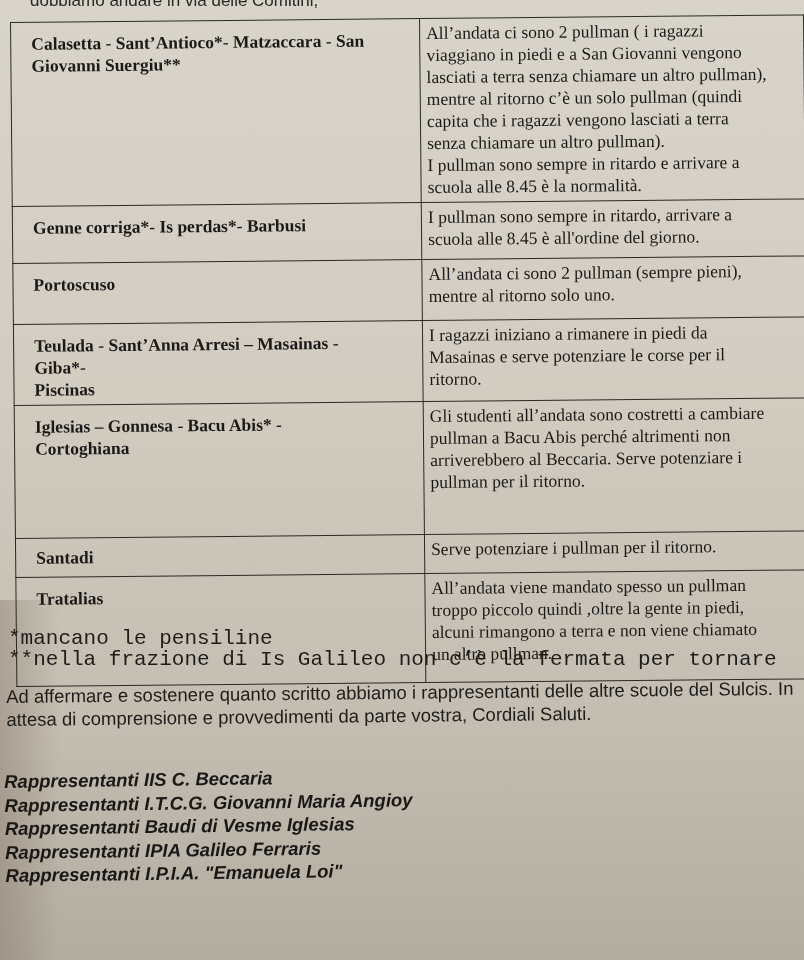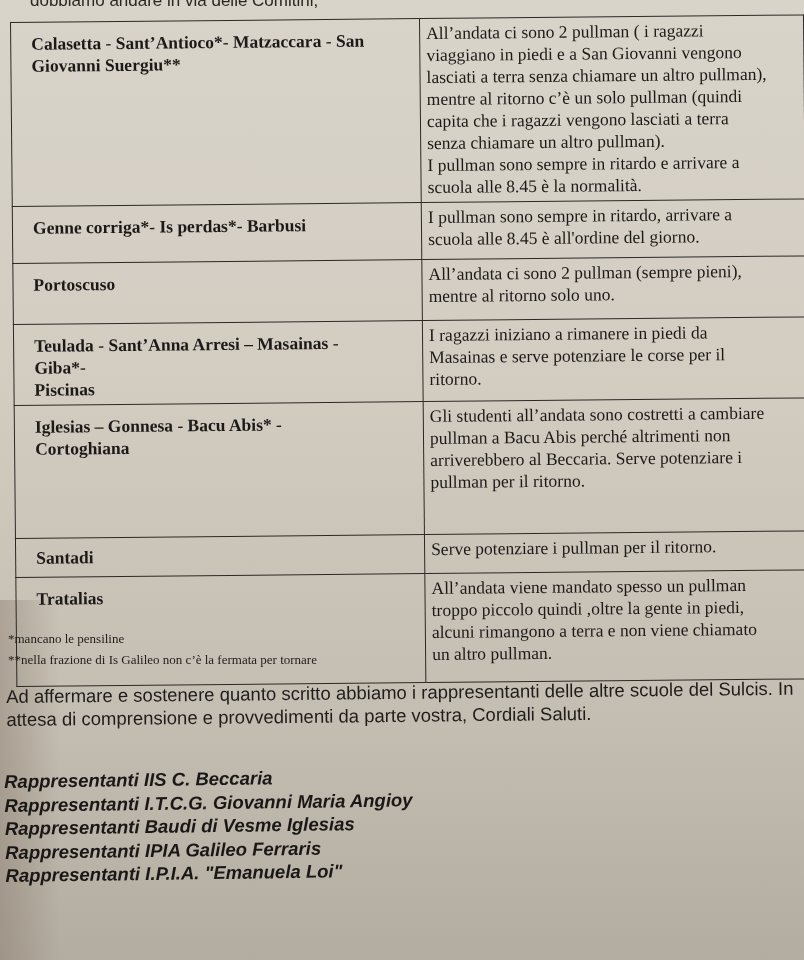--- a/index.html
+++ b/index.html
@@ -63,22 +63,22 @@
     .row-4 td { height: 60px; }
     .row-5 td { height: 118px; }
     .row-6 td { height: 26px; }
     .row-7 td { height: 94px; }
     .row-6 td.route { padding-top: 8px; }
 
     .footnotes {
       position: absolute;
       left: 8px;
       top: 628px;
-      font-family: Liberation Serif, serif;
-      font-size: 13px;
+      font-family: Liberation Mono, monospace;
+      font-size: 21px;
       line-height: 21px;
       color: #1f1d1b;
     }
     .closing {
       position: absolute;
       left: 6px;
       top: 685px;
       width: 792px;
       font-family: "Liberation Sans", sans-serif;
       font-size: 18.5px;

